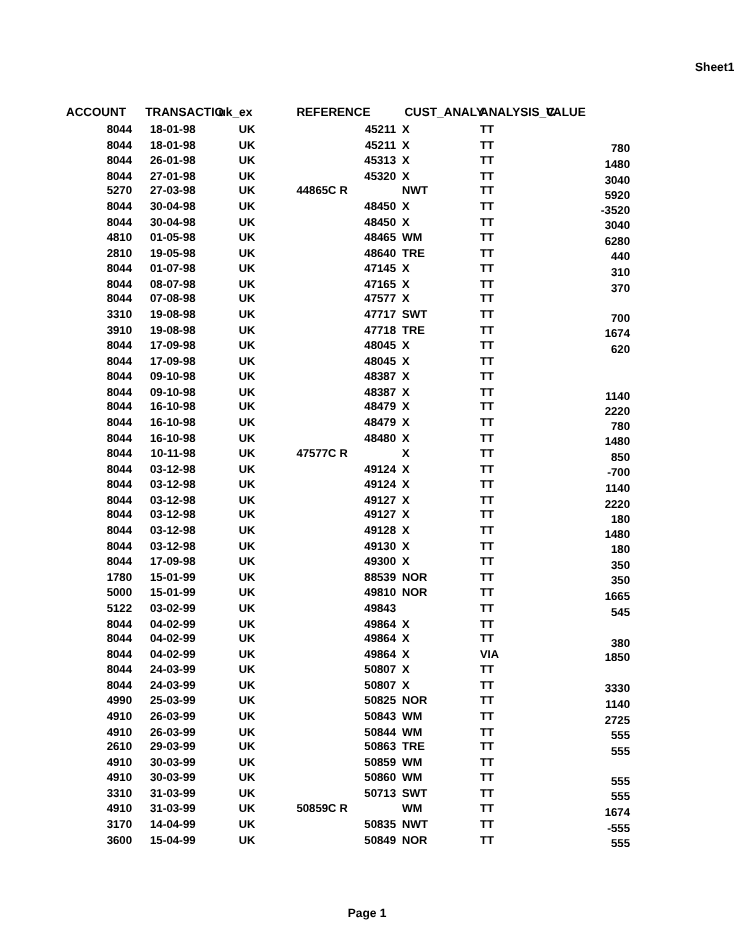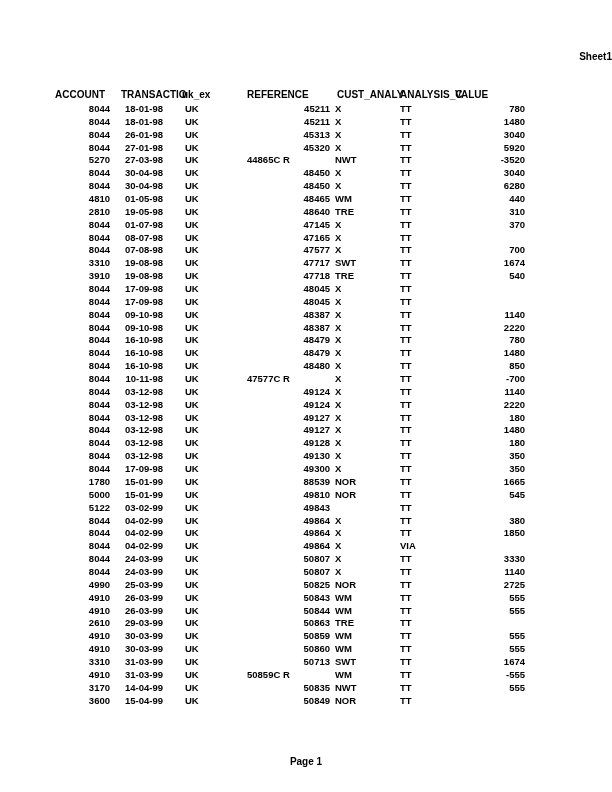--- a/index.html
+++ b/index.html
@@ -30,26 +30,26 @@
   .h-analysis  { left: 400px; }
   .h-value     { left: 455px; }
   .table-body { position: absolute; top: 103px; left: 0; width: 612px; }
   .row { position: relative; height: 12.87px; width: 612px; }
   .cell {
     position: absolute; top: 0; font-size: 9.5px; line-height: 12.87px;
     white-space: nowrap; overflow: visible;
   }
   .c-account  { left: 55px;  width: 55px; text-align: right; }
   .c-date     { left: 113px; width: 50px; text-align: right; }
-  .c-uk       { left: 185px; width: 40px; text-align: left; }
+  .c-uk       { left: 199px; width: 40px; text-align: left; }
   .c-refl     { left: 247px; width: 83px; text-align: left; }
   .c-refr     { left: 247px; width: 83px; text-align: right; }
   .c-cust     { left: 335px; width: 60px; text-align: left; }
   .c-analysis { left: 400px; width: 50px; text-align: left; }
-  .c-value    { left: 440px; width: 85px; text-align: right; }
+  .c-value    { left: 440px; width: 85px; text-align: right; margin-top: 16px; }
 </style>
 </head>
 <body>
 
 <div class="sheet-title">Sheet1</div>
 
 <div class="header-row">
   <span class="hcell h-account">ACCOUNT</span>
   <span class="hcell h-date">TRANSACTIO</span>
   <span class="hcell h-uk">uk_ex</span>
@@ -191,21 +191,21 @@
     <span class="cell c-value">1674</span>
   </div>
     <div class="row">
     <span class="cell c-account">3910</span>
     <span class="cell c-date">19-08-98</span>
     <span class="cell c-uk">UK</span>
     <span class="cell c-refl"></span>
     <span class="cell c-refr">47718</span>
     <span class="cell c-cust">TRE</span>
     <span class="cell c-analysis">TT</span>
-    <span class="cell c-value">540</span>
+    <span class="cell c-value">620</span>
   </div>
     <div class="row">
     <span class="cell c-account">8044</span>
     <span class="cell c-date">17-09-98</span>
     <span class="cell c-uk">UK</span>
     <span class="cell c-refl"></span>
     <span class="cell c-refr">48045</span>
     <span class="cell c-cust">X</span>
     <span class="cell c-analysis">TT</span>
     <span class="cell c-value"></span>

